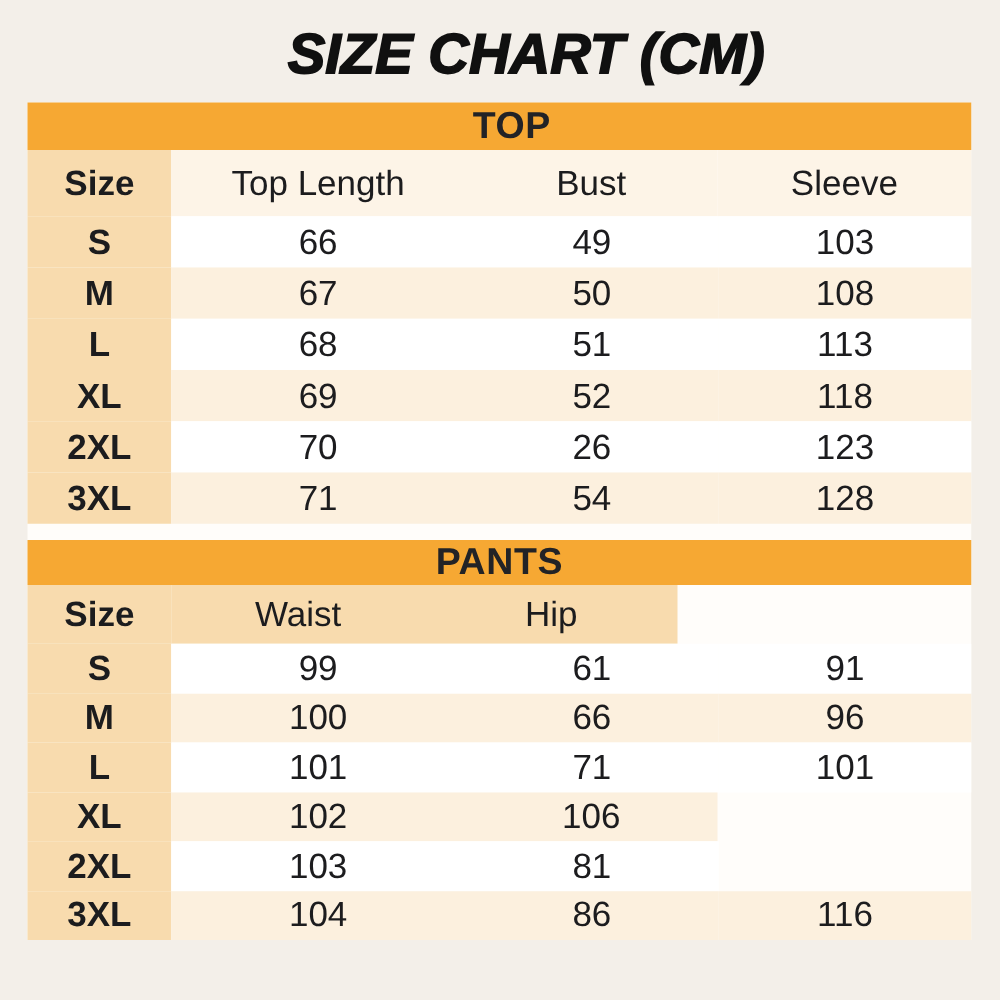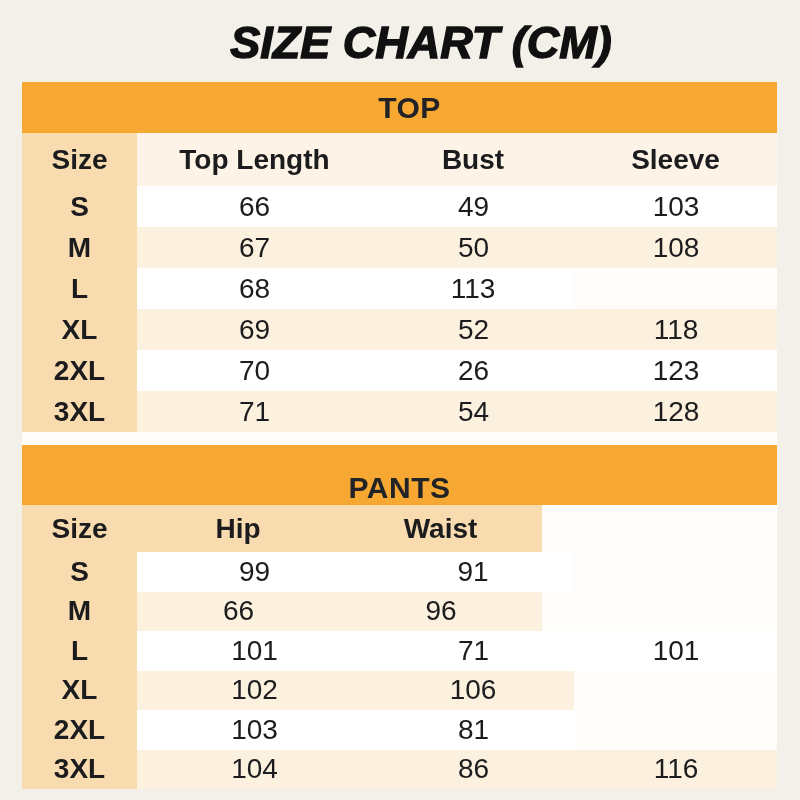--- a/index.html
+++ b/index.html
@@ -41,22 +41,22 @@
     flex-direction: column;
     gap: 13px;
   }
   .size-table { display: flex; flex-direction: column; }
   .band {
     display: flex;
     align-items: center;
     justify-content: center;
     background: #F6A833;
   }
-  .t-top .band { height: 51px; padding-left: 20px; }
-  .t-pants .band { height: 60px; align-items: flex-end; }
+  .t-top .band { height: 38px; padding-left: 20px; }
+  .t-pants .band { height: 36px; }
   .band-label {
     font-size: 30px;
     font-weight: bold;
     color: #222326;
     letter-spacing: 0.5px;
   }
   .row { display: flex; width: 100%; }
   .t-top .header-row { height: 53px; }
   .t-top .data-row { height: 41px; }
   .t-pants .header-row { height: 47px; }
@@ -68,21 +68,21 @@
     font-size: 28px;
     color: #1C1C1E;
   }
   .c0 { width: 115px; }
   .c1 { width: 235px; }
   .c2 { width: 203px; }
   .c3 { width: 202px; }
   
   .cell.c0 { background: #F8DBAE; font-weight: bold; }
   
-  .hdr { font-weight: bold; }
+  .hdr { font-weight: normal; }
   .t-top .header-row .c1,
   .t-top .header-row .c2,
   .t-top .header-row .c3 { background: #FDF4E7; }
   .t-pants .header-row .cell { background: #F8DBAE; }
   
   .data-row.r-white .c1, .data-row.r-white .c2, .data-row.r-white .c3 { background: #FFFFFF; }
   .data-row.r-cream .c1, .data-row.r-cream .c2, .data-row.r-cream .c3 { background: #FCF0DE; }
   .val { font-weight: 400; }
 </style>
 </head>
@@ -112,20 +112,21 @@
       </div>
       <div class="row data-row r-cream">
         <div class="cell c0">M</div>
         <div class="cell c1 val">67</div>
         <div class="cell c2 val">50</div>
         <div class="cell c3 val">108</div>
       </div>
       <div class="row data-row r-white">
         <div class="cell c0">L</div>
         <div class="cell c1 val">68</div>
+        <div class="cell c2 val">51</div>
         <div class="cell c3 val">113</div>
       </div>
       <div class="row data-row r-cream">
         <div class="cell c0">XL</div>
         <div class="cell c1 val">69</div>
         <div class="cell c2 val">52</div>
         <div class="cell c3 val">118</div>
       </div>
       <div class="row data-row r-white">
         <div class="cell c0">2XL</div>
@@ -140,30 +141,32 @@
         <div class="cell c3 val">128</div>
       </div>
     </section>
 
     <section class="size-table t-pants">
       <div class="band">
         <span class="band-label">PANTS</span>
       </div>
       <div class="row header-row">
         <div class="cell c0 hdr">Size</div>
+        <div class="cell c2 hdr">Waist</div>
         <div class="cell c3 hdr">Hip</div>
-        <div class="cell c2 hdr">Waist</div>
       </div>
       <div class="row data-row r-white">
         <div class="cell c0">S</div>
         <div class="cell c1 val">99</div>
+        <div class="cell c2 val">61</div>
         <div class="cell c3 val">91</div>
       </div>
       <div class="row data-row r-cream">
         <div class="cell c0">M</div>
+        <div class="cell c1 val">100</div>
         <div class="cell c2 val">66</div>
         <div class="cell c3 val">96</div>
       </div>
       <div class="row data-row r-white">
         <div class="cell c0">L</div>
         <div class="cell c1 val">101</div>
         <div class="cell c2 val">71</div>
         <div class="cell c3 val">101</div>
       </div>
       <div class="row data-row r-cream">

